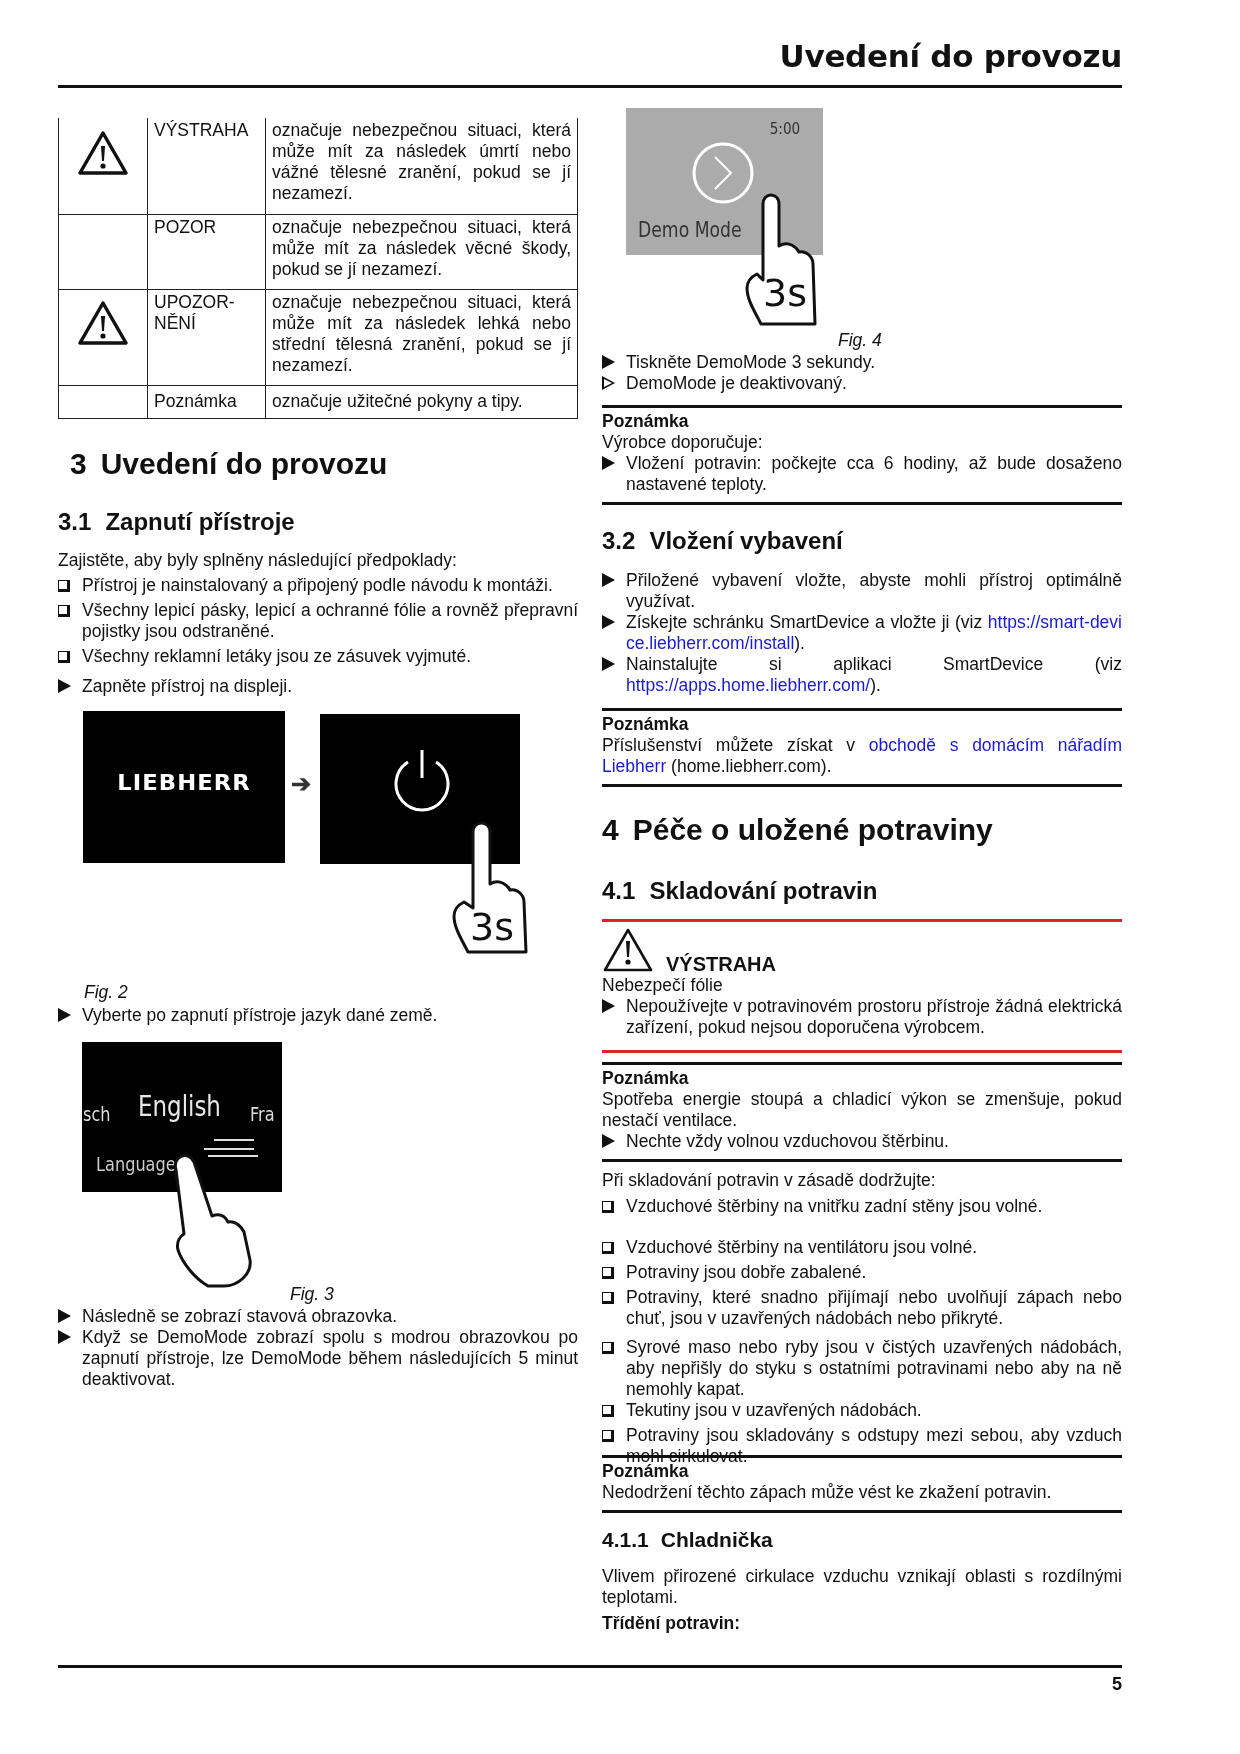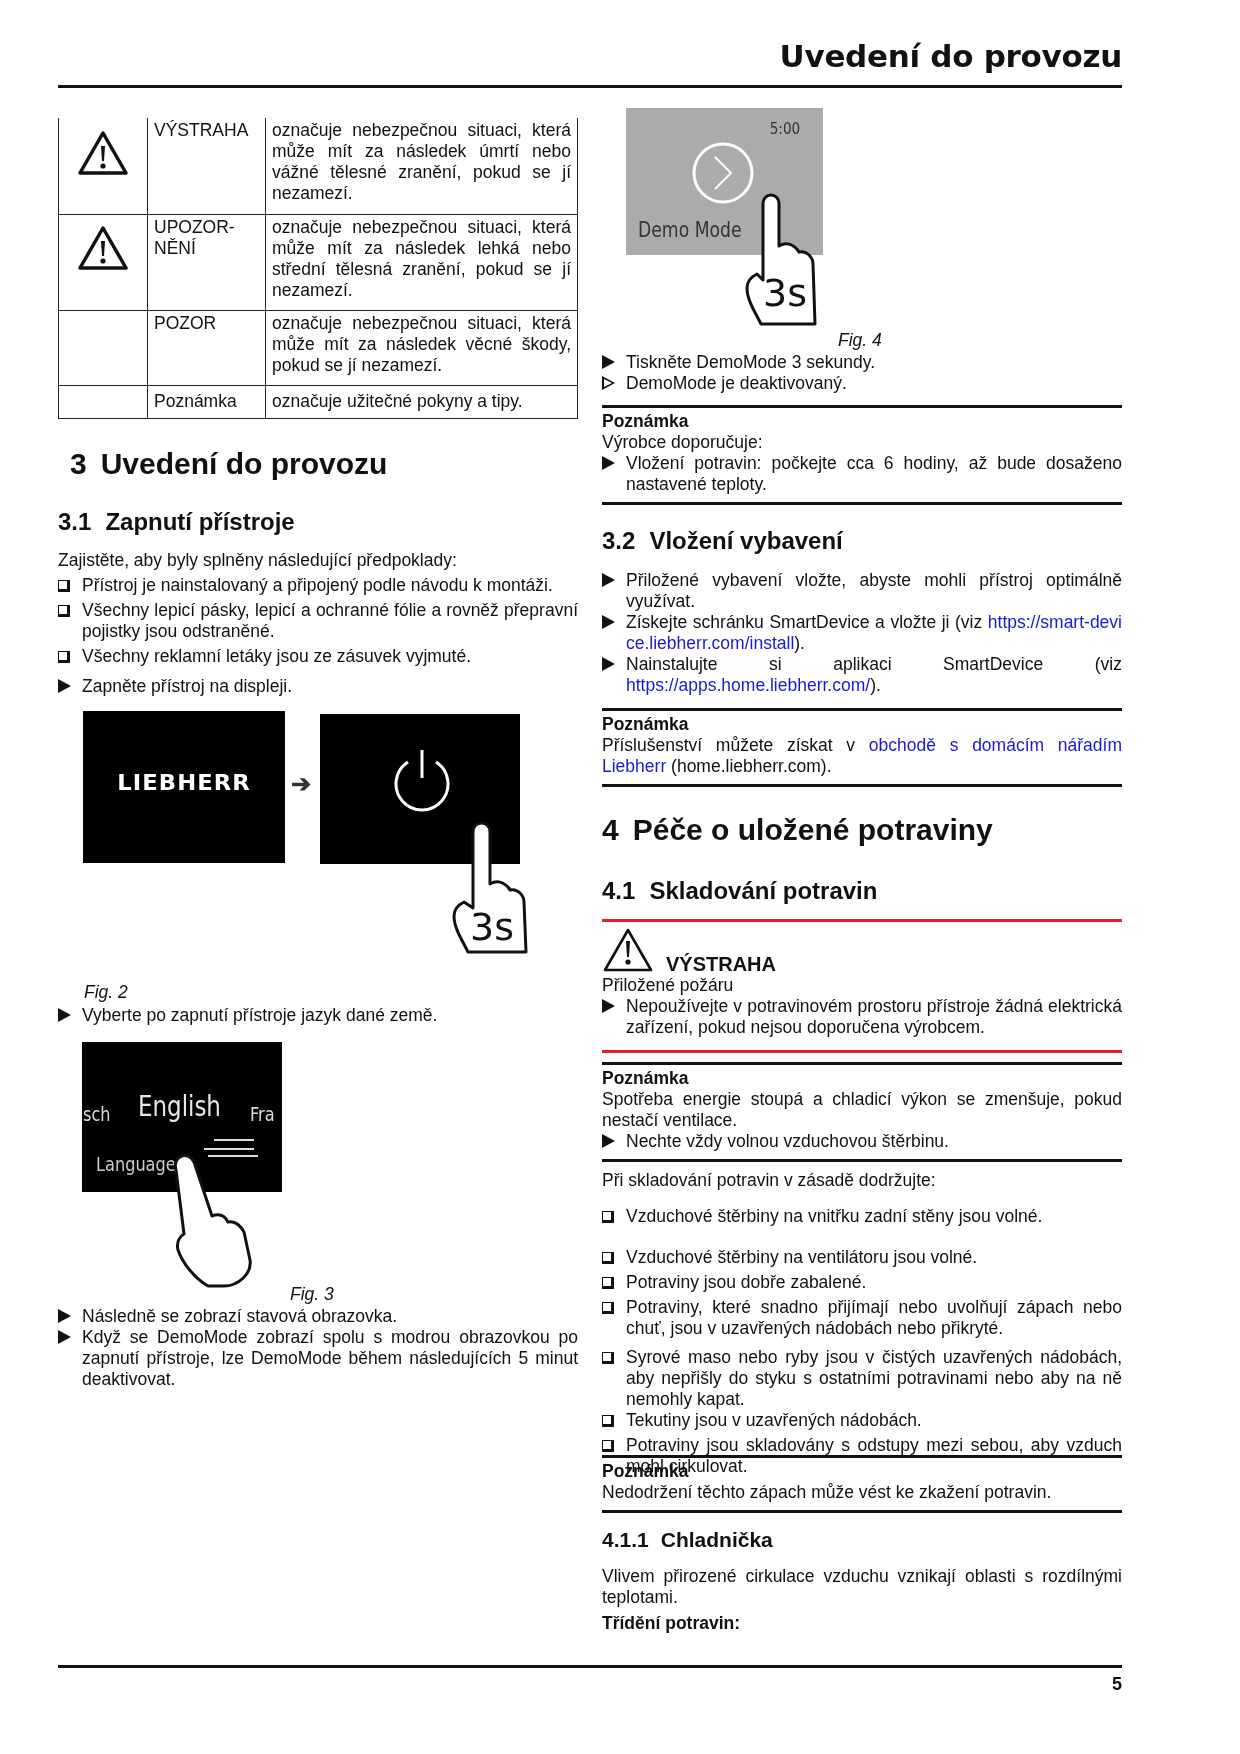--- a/index.html
+++ b/index.html
@@ -47,36 +47,36 @@
     <td class="ic">
       <svg width="52" height="46" viewBox="0 0 52 46" style="margin-top:10px;">
         <path d="M26 3 L49 43 L3 43 Z" fill="none" stroke="#111" stroke-width="3.5" stroke-linejoin="round"></path>
         <path d="M24 16 L28 16 L27 31 L25 31 Z" fill="#111"></path>
             <circle cx="26" cy="36" r="2.6" fill="#111"></circle>
       </svg>
     </td>
     <td class="lb">VÝSTRAHA</td>
     <td class="ds">označuje nebezpečnou situaci, která může mít za následek úmrtí nebo vážné tělesné zranění, pokud se jí nezamezí.</td>
   </tr>
+  <tr style="height:75px;">
+    <td class="ic"></td>
+    <td class="lb">POZOR</td>
+    <td class="ds">označuje nebezpečnou situaci, která může mít za následek věcné škody, pokud se jí nezamezí.</td>
+  </tr>
   <tr style="height:96px;">
     <td class="ic">
       <svg width="52" height="46" viewBox="0 0 52 46" style="margin-top:8px;">
         <path d="M26 3 L49 43 L3 43 Z" fill="none" stroke="#111" stroke-width="3.5" stroke-linejoin="round"></path>
         <path d="M24 16 L28 16 L27 31 L25 31 Z" fill="#111"></path>
             <circle cx="26" cy="36" r="2.6" fill="#111"></circle>
       </svg>
     </td>
     <td class="lb"><span>UPOZOR-</span><br><span>NĚNÍ</span></td>
     <td class="ds">označuje nebezpečnou situaci, která může mít za následek lehká nebo střední tělesná zranění, pokud se jí nezamezí.</td>
   </tr>
-  <tr style="height:75px;">
-    <td class="ic"></td>
-    <td class="lb">POZOR</td>
-    <td class="ds">označuje nebezpečnou situaci, která může mít za následek věcné škody, pokud se jí nezamezí.</td>
-  </tr>
   <tr style="height:33px;">
     <td class="ic"></td>
     <td class="lb" style="vertical-align:middle;">Poznámka</td>
     <td class="ds" style="vertical-align:middle;">označuje užitečné pokyny a tipy.</td>
   </tr>
 </tbody>
   </table>
 
 <div class="col left abs" style="top:446px;margin-left:12px;">
   <div class="h1"><span class="num">3</span><span>Uvedení do provozu</span></div>
@@ -183,35 +183,35 @@
 <div class="abs hr-red" style="left:602px;top:919px;width:520px;"></div>
 <div class="col right abs" style="top:927px;">
   <div style="height:48px;position:relative;">
     <svg width="52" height="46" viewBox="0 0 52 46" style="position:absolute;left:0;top:0;">
       <path d="M26 3 L49 43 L3 43 Z" fill="none" stroke="#111" stroke-width="2.6" stroke-linejoin="round"></path>
       <path d="M24 14 L28 14 L27 30 L25 30 Z" fill="#111"></path>
         <circle cx="26" cy="35" r="2.6" fill="#111"></circle>
     </svg>
     <span class="bold" style="position:absolute;left:64px;top:25px;font-size:20px;line-height:24px;">VÝSTRAHA</span>
   </div>
-  <p>Přiložené požáru</p>
+  <p>Nebezpečí fólie</p>
   <div class="bul"><span class="mk"><span class="tri"></span></span><span>Nepoužívejte v potravinovém prostoru přístroje žádná elektrická zařízení, pokud nejsou doporučena výrobcem.</span></div>
 </div>
 <div class="abs hr-red" style="left:602px;top:1050px;width:520px;"></div>
 
 <div class="rule" style="left:602px;top:1062px;width:520px;height:3px;"></div>
 <div class="col right abs" style="top:1068px;">
   <p class="bold">Poznámka</p>
   <p class="just">Spotřeba energie stoupá a chladicí výkon se zmenšuje, pokud nestačí ventilace.</p>
   <div class="bul"><span class="mk"><span class="tri"></span></span><span>Nechte vždy volnou vzduchovou štěrbinu.</span></div>
 </div>
 <div class="rule" style="left:602px;top:1159px;width:520px;height:3px;"></div>
 
 <div class="col right abs" style="top:1170px;">
-  <p style="margin-bottom:15px;">Při skladování potravin v zásadě dodržujte:</p>
+  <p style="margin-bottom:5px;">Při skladování potravin v zásadě dodržujte:</p>
   <div class="bul" style="margin-bottom:20px;"><span class="mk"><span class="box"></span></span><span>Vzduchové štěrbiny na vnitřku zadní stěny jsou volné.</span></div>
   <div class="bul" style="margin-bottom:4px;"><span class="mk"><span class="box"></span></span><span>Vzduchové štěrbiny na ventilátoru jsou volné.</span></div>
   <div class="bul" style="margin-bottom:4px;"><span class="mk"><span class="box"></span></span><span>Potraviny jsou dobře zabalené.</span></div>
   <div class="bul" style="margin-bottom:8px;"><span class="mk"><span class="box"></span></span><span>Potraviny, které snadno přijímají nebo uvolňují zápach nebo chuť, jsou v uzavřených nádobách nebo přikryté.</span></div>
   <div class="bul" style="margin-bottom:0px;"><span class="mk"><span class="box"></span></span><span>Syrové maso nebo ryby jsou v čistých uzavřených nádobách, aby nepřišly do styku s ostatními potravinami nebo aby na ně nemohly kapat.</span></div>
   <div class="bul" style="margin-bottom:4px;"><span class="mk"><span class="box"></span></span><span>Tekutiny jsou v uzavřených nádobách.</span></div>
   <div class="bul"><span class="mk"><span class="box"></span></span><span>Potraviny jsou skladovány s odstupy mezi sebou, aby vzduch mohl cirkulovat.</span></div>
 </div>
 
 <div class="rule" style="left:602px;top:1455px;width:520px;height:3px;"></div>

